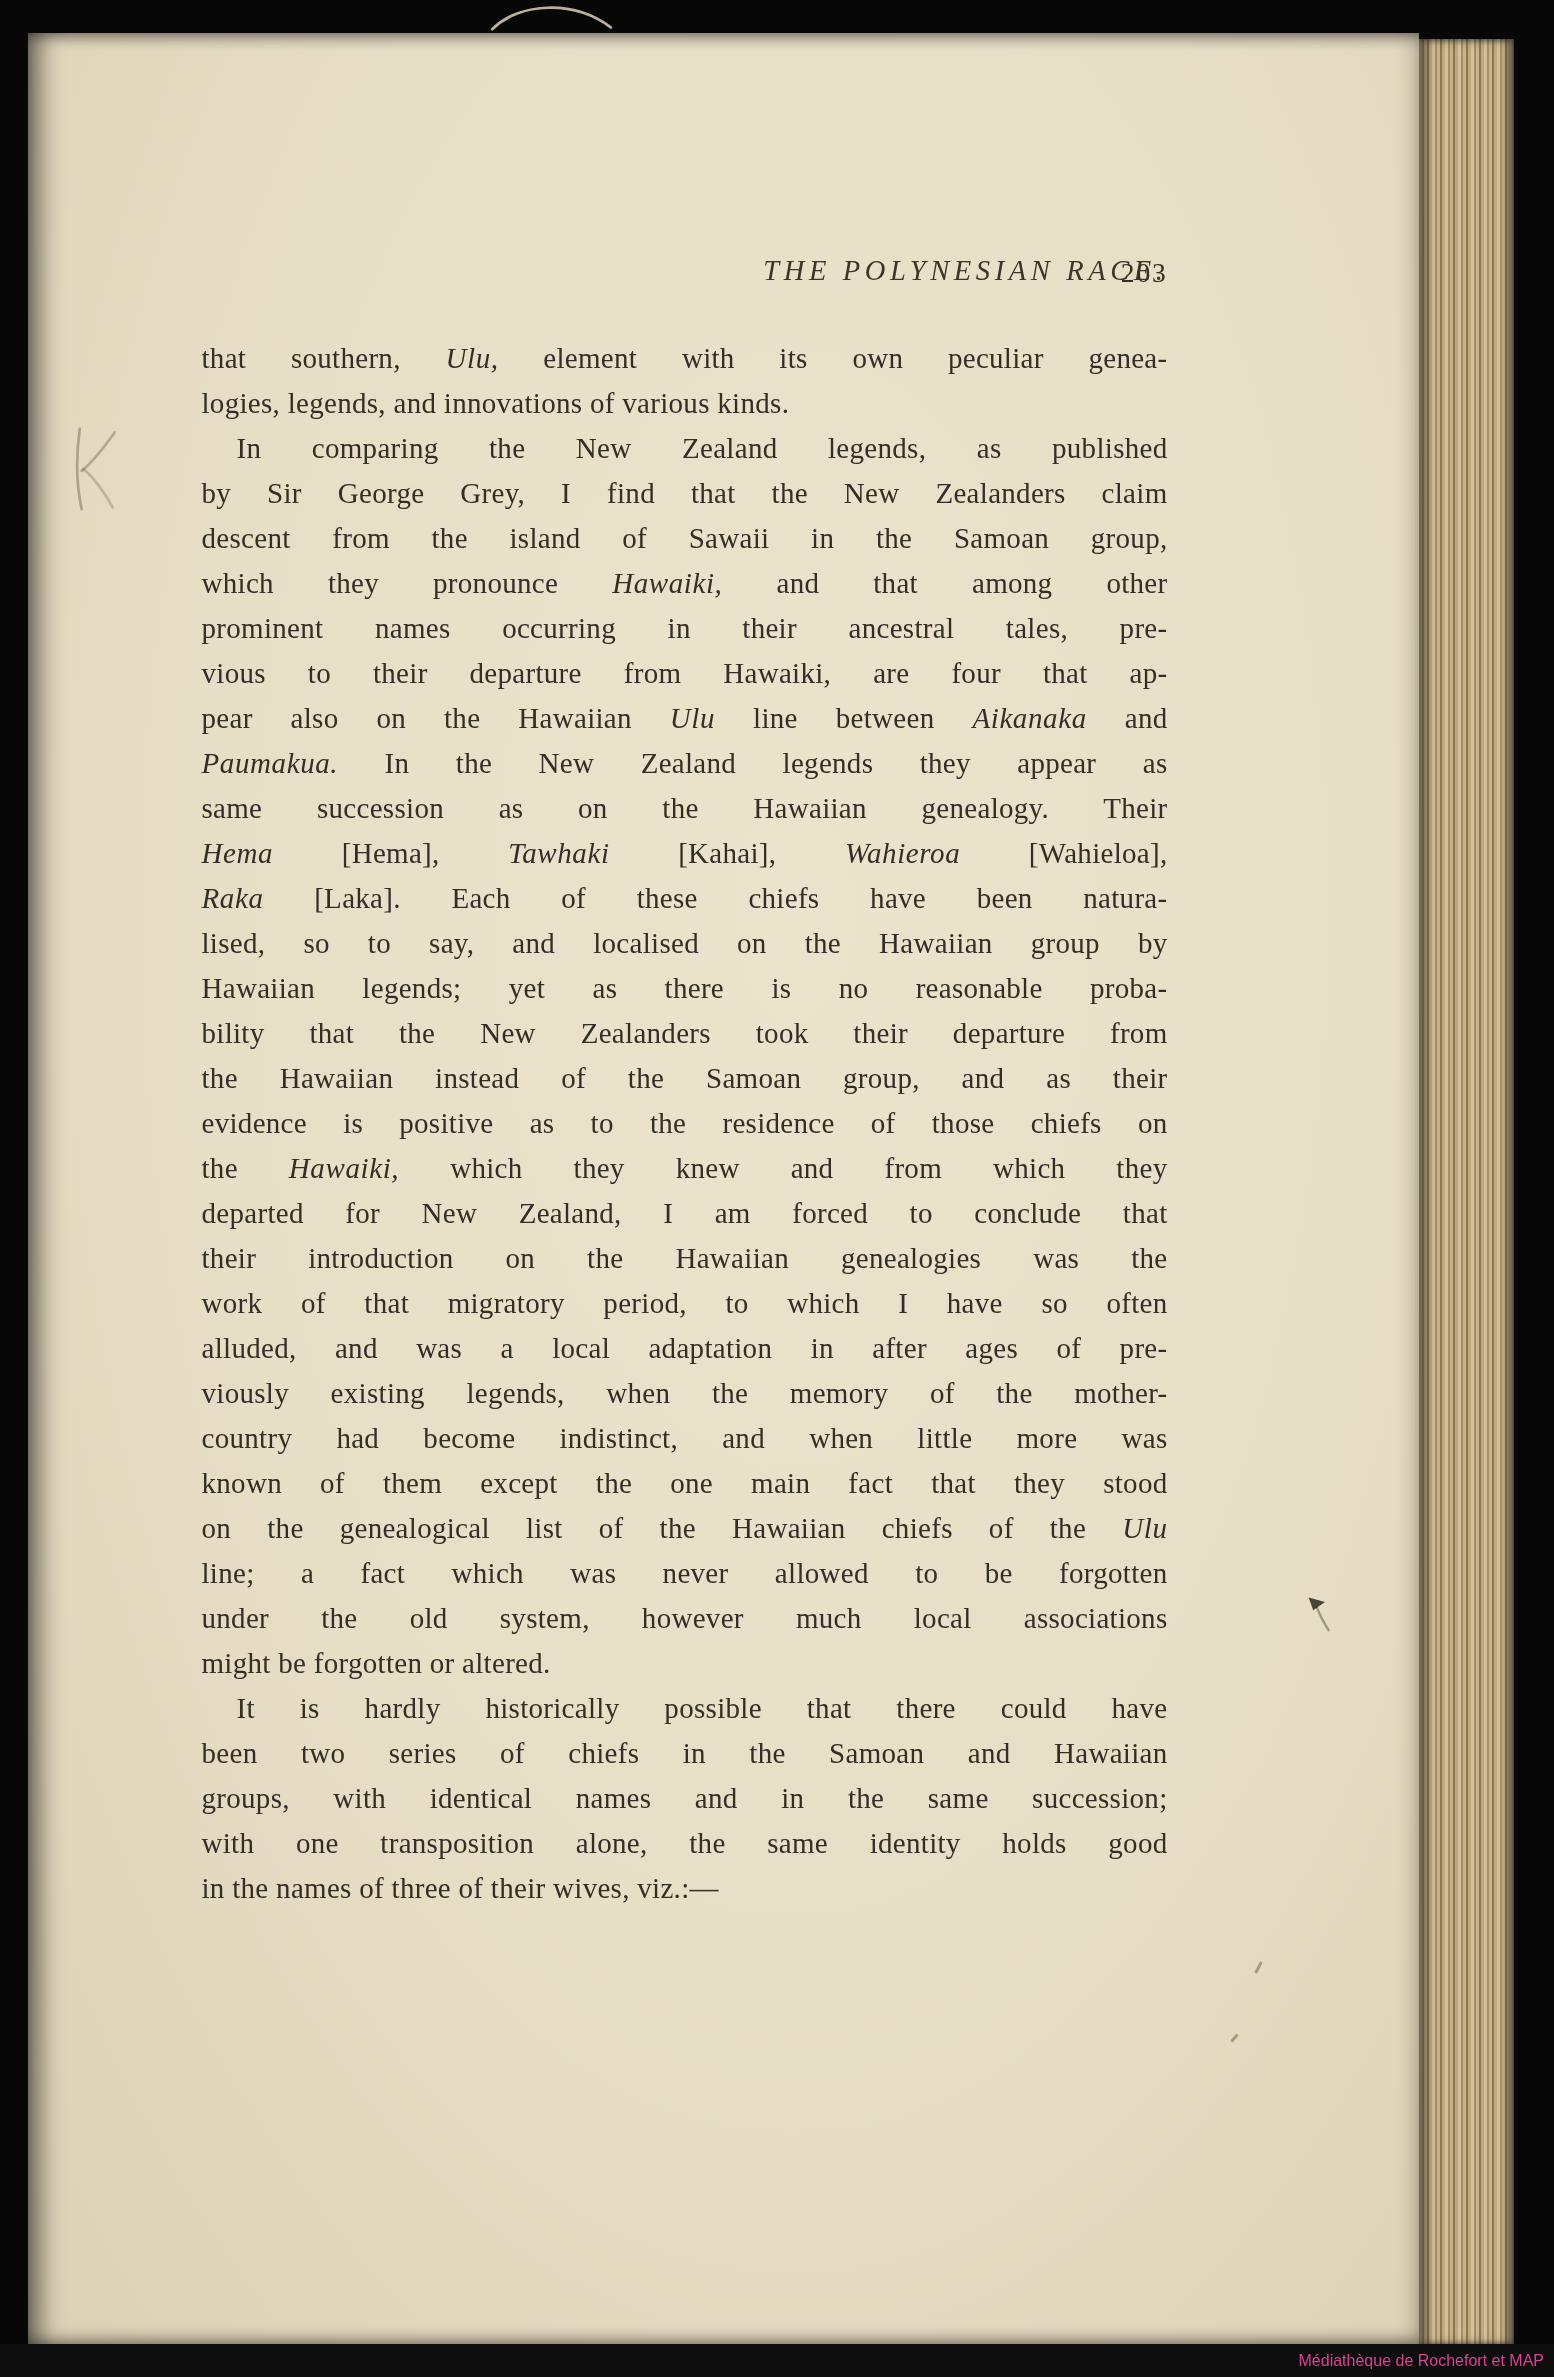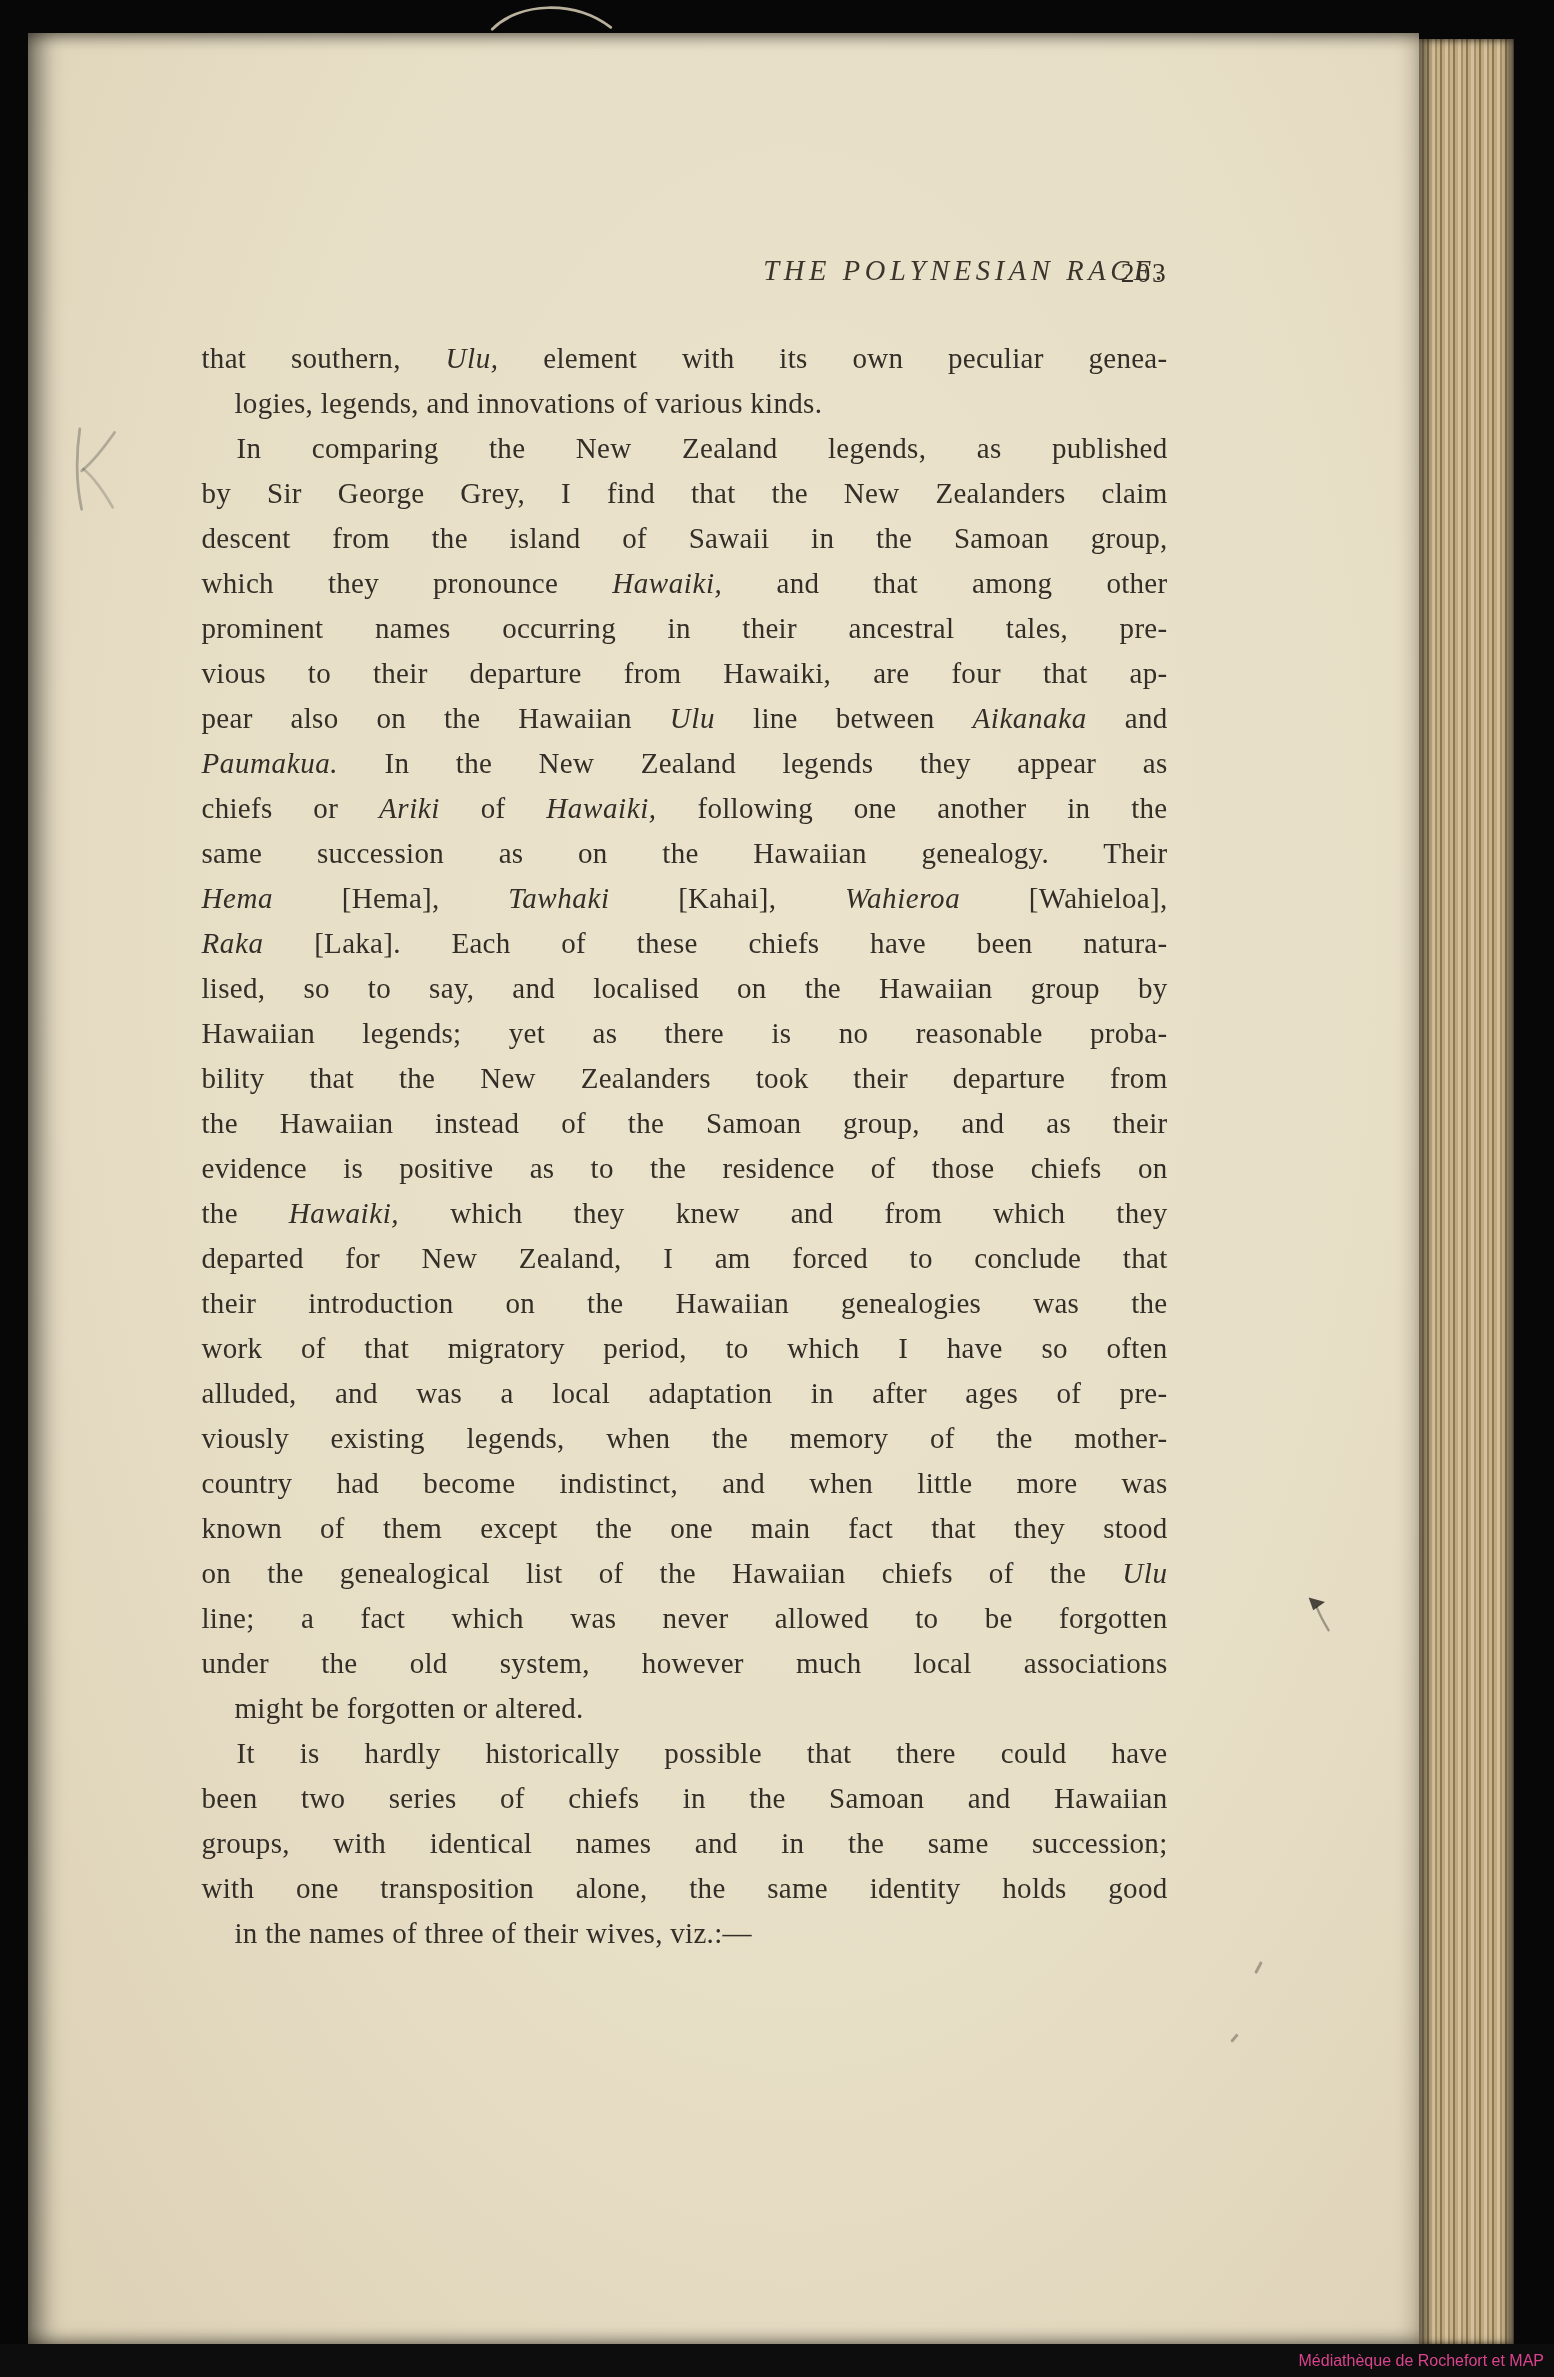--- a/index.html
+++ b/index.html
@@ -44,21 +44,21 @@
   
   .bodytext {
     position:absolute; left:174px; top:303px; width:966px;
     font-size:29px; color:#332e27; letter-spacing:0.3px;
   }
   .tline {
     line-height:45px;
     text-align:justify;
     text-align-last:justify;
   }
-  .tline.lastline { text-align-last:left;margin-left:33px; }
+  .tline.lastline { text-align-last:left; }
   .tline.indent { text-indent:35px; }
   .tline em { font-style:italic; letter-spacing:0.6px; }
   
   .thread { position:absolute; left:487px; top:0; }
   .pencilK { position:absolute; left:39px; top:390px; }
   .smudge { position:absolute; left:1276px; top:1560px; }
   .tick {
     position:absolute; width:2.8px; height:13px;
     background:rgba(40,36,30,0.35); border-radius:1.8px;
     transform:rotate(28deg);
@@ -99,21 +99,20 @@
         </div>
         <div>
           <div class="tline indent">In comparing the New Zealand legends, as published</div>
           <div class="tline">by Sir George Grey, I find that the New Zealanders claim</div>
           <div class="tline">descent from the island of Sawaii in the Samoan group,</div>
           <div class="tline">which they pronounce <em>Hawaiki,</em> and that among other</div>
           <div class="tline">prominent names occurring in their ancestral tales, pre-</div>
           <div class="tline">vious to their departure from Hawaiki, are four that ap-</div>
           <div class="tline">pear also on the Hawaiian <em>Ulu</em> line between <em>Aikanaka</em> and</div>
           <div class="tline"><em>Paumakua.</em> In the New Zealand legends they appear as</div>
-          <div class="tline">chiefs or <em>Ariki</em> of <em>Hawaiki,</em> following one another in the</div>
           <div class="tline">same succession as on the Hawaiian genealogy. Their</div>
           <div class="tline"><em>Hema</em> [Hema], <em>Tawhaki</em> [Kahai], <em>Wahieroa</em> [Wahieloa],</div>
           <div class="tline"><em>Raka</em> [Laka]. Each of these chiefs have been natura-</div>
           <div class="tline">lised, so to say, and localised on the Hawaiian group by</div>
           <div class="tline">Hawaiian legends; yet as there is no reasonable proba-</div>
           <div class="tline">bility that the New Zealanders took their departure from</div>
           <div class="tline">the Hawaiian instead of the Samoan group, and as their</div>
           <div class="tline">evidence is positive as to the residence of those chiefs on</div>
           <div class="tline">the <em>Hawaiki,</em> which they knew and from which they</div>
           <div class="tline">departed for New Zealand, I am forced to conclude that</div>

